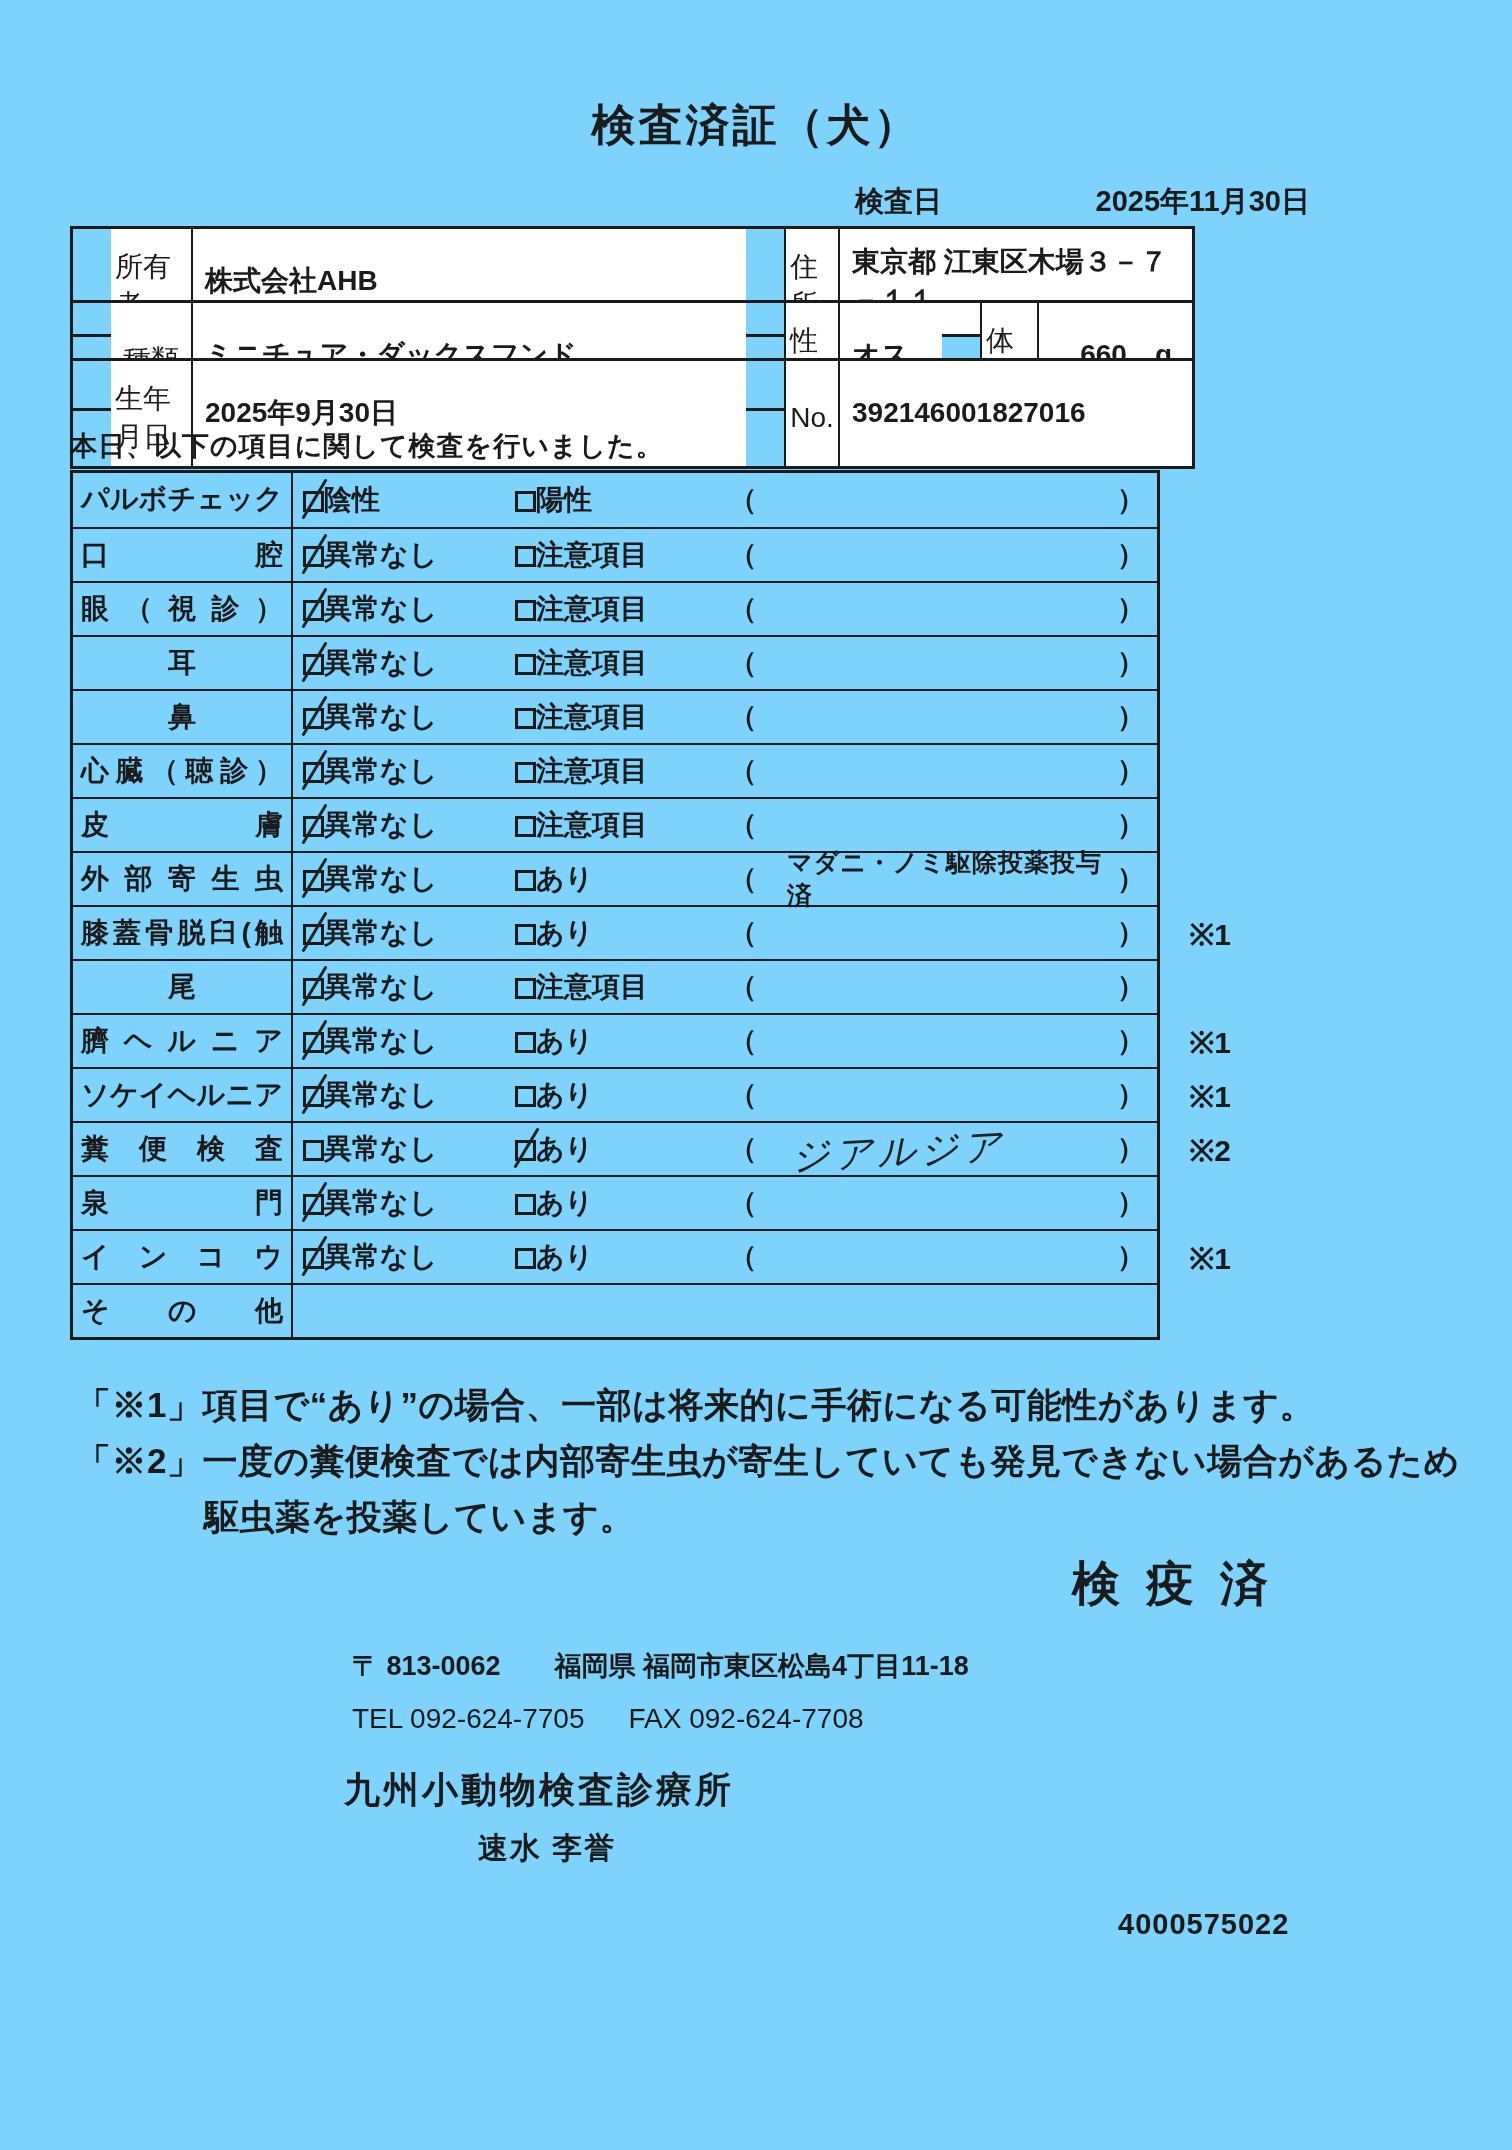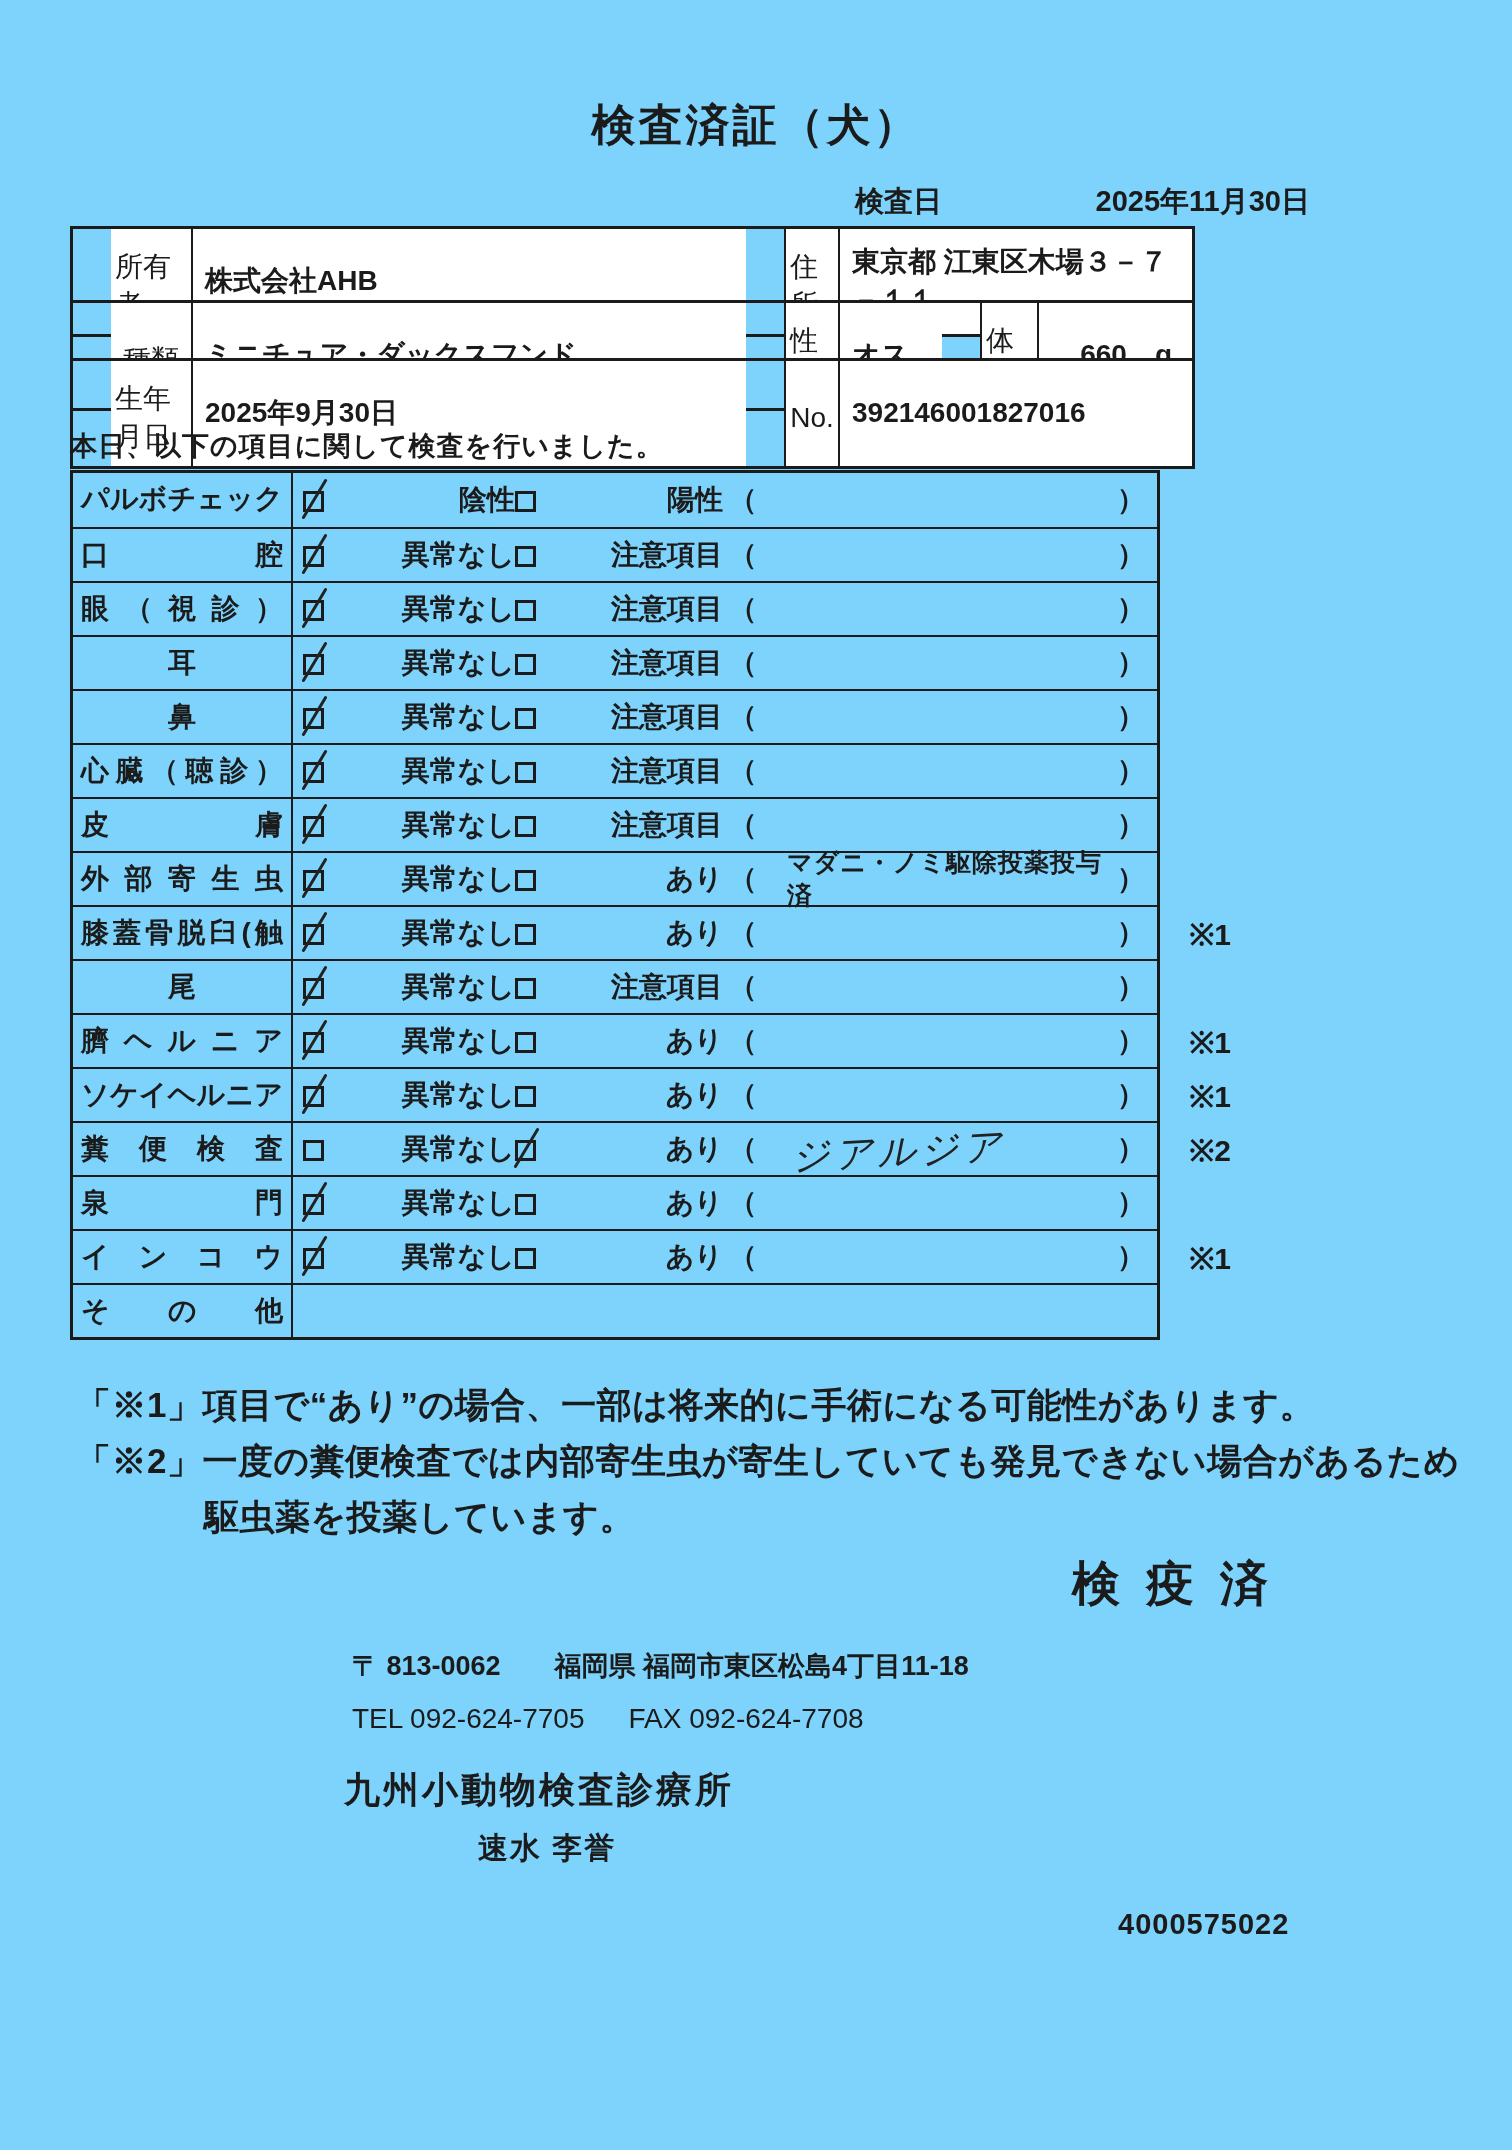--- a/index.html
+++ b/index.html
@@ -55,21 +55,21 @@
     width:220px; flex:0 0 220px; border-right:2px solid #1b1b1b;
     box-sizing:border-box; padding:0 8px; display:block;
     font-size:28px; font-weight:bold; line-height:52px; overflow:hidden;
   }
   .align-justify { text-align:justify; text-align-last:justify; }
   .align-center  { text-align:center;  text-align-last:center; }
   .icontent {
     flex:1; display:flex; align-items:center; padding-left:10px;
     font-size:28px; font-weight:bold;
   }
-  .opt { display:flex; align-items:center; gap:20px;justify-content:space-between; }
+  .opt { display:flex; align-items:center; gap:0; }
   .opt-1 { width:212px; flex:0 0 212px; }
   .opt-2 { width:208px; flex:0 0 208px; }
   .cb {
     position:relative; width:21px; height:21px; flex:0 0 21px;
     border:3px solid #1b1b1b; box-sizing:border-box; margin-top:2px;
   }
   .cb .tick { display:none; }
   .cb.checked .tick {
     display:block; position:absolute; left:7px; top:-18px;
     width:3px; height:46px; background:#222; border-radius:2px;

